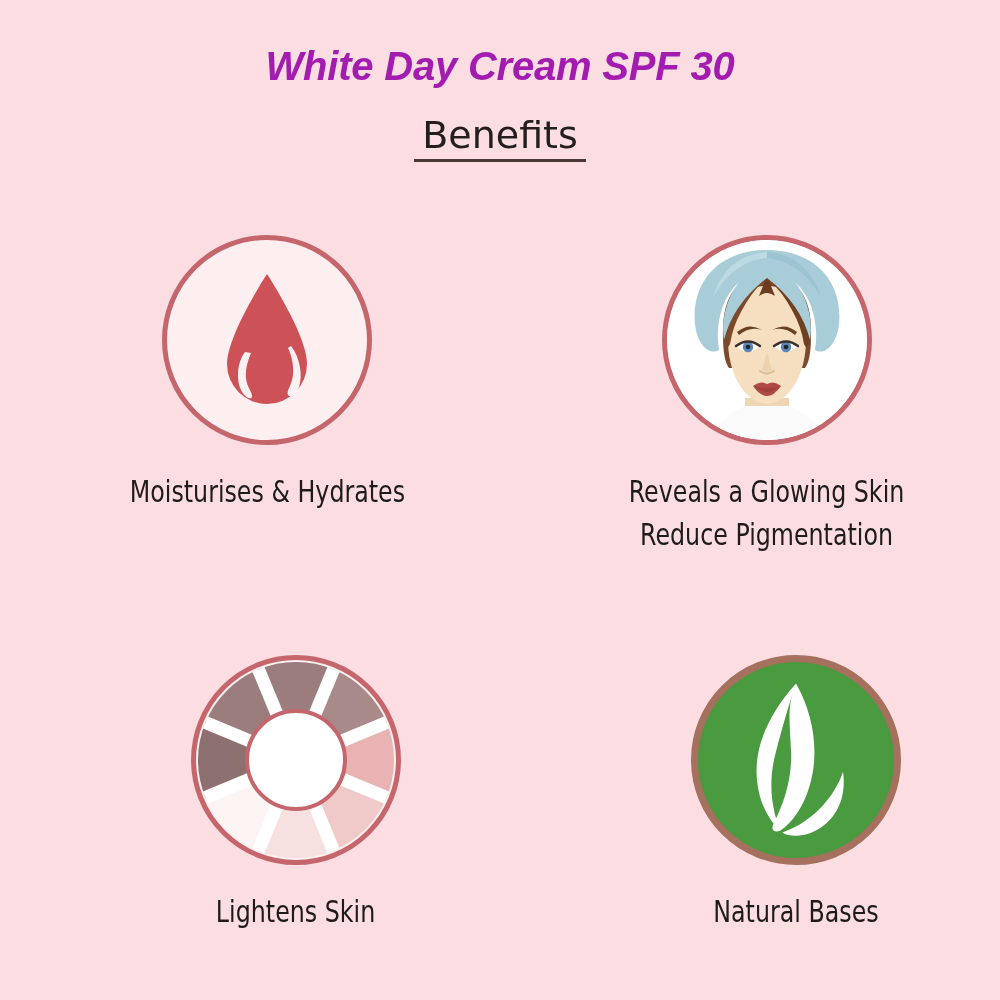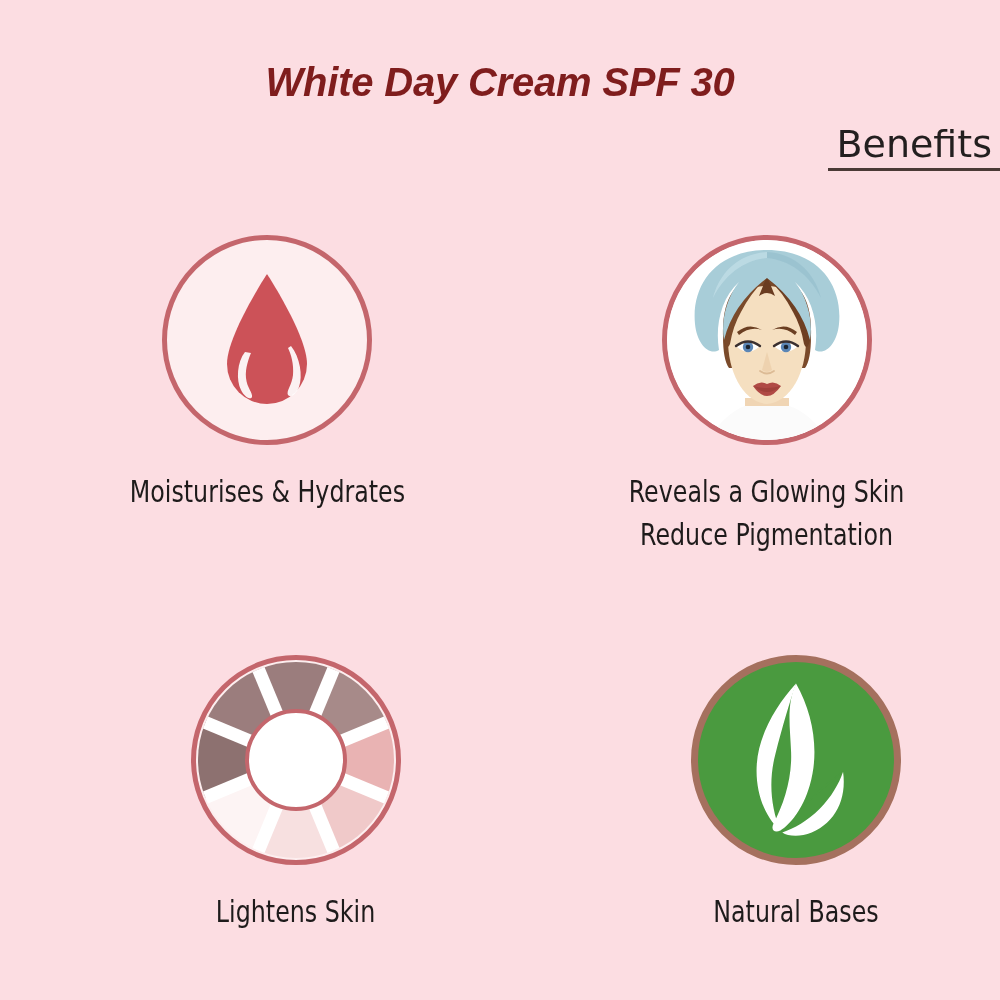--- a/index.html
+++ b/index.html
@@ -17,33 +17,33 @@
 
   
   .header {
     position: absolute;
     top: 0;
     left: 0;
     width: 1000px;
     text-align: center;
   }
   .product-title {
-    margin: 16px;
+    margin: 0;
     padding-top: 44px;
     font-size: 40px;
     font-weight: bold;
     font-style: italic;
-    color: #7f1d1d;
+    color: #a21caf;
     letter-spacing: -0.2px;
     font-family: "Liberation Sans", sans-serif;
   }
   .section-title-wrap {
-    margin-top: 20px;
+    margin-top: 27px;
     display: flex;
-    justify-content: flex-end;
+    justify-content: center;
   }
   .section-title {
     font-size: 38px;
     font-weight: normal;
     color: #231f1f;
     font-family: "DejaVu Sans", sans-serif;
     padding: 0 8px 3px 8px;
     border-bottom: 3px solid #4a3a36;
     line-height: 1.05;
   }

